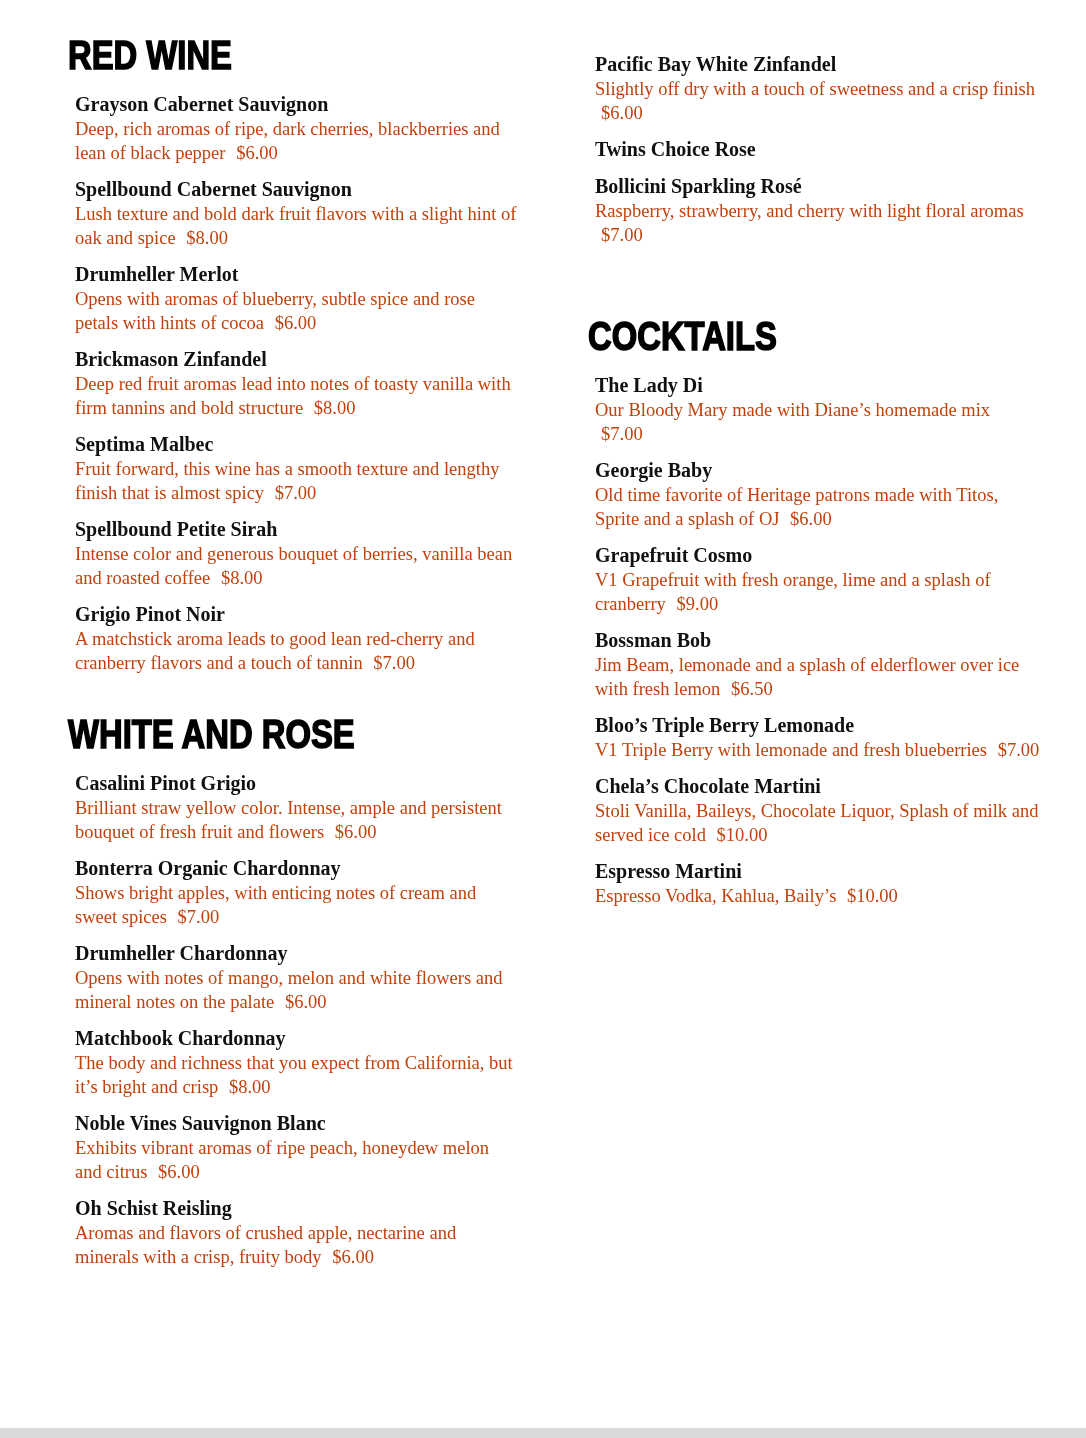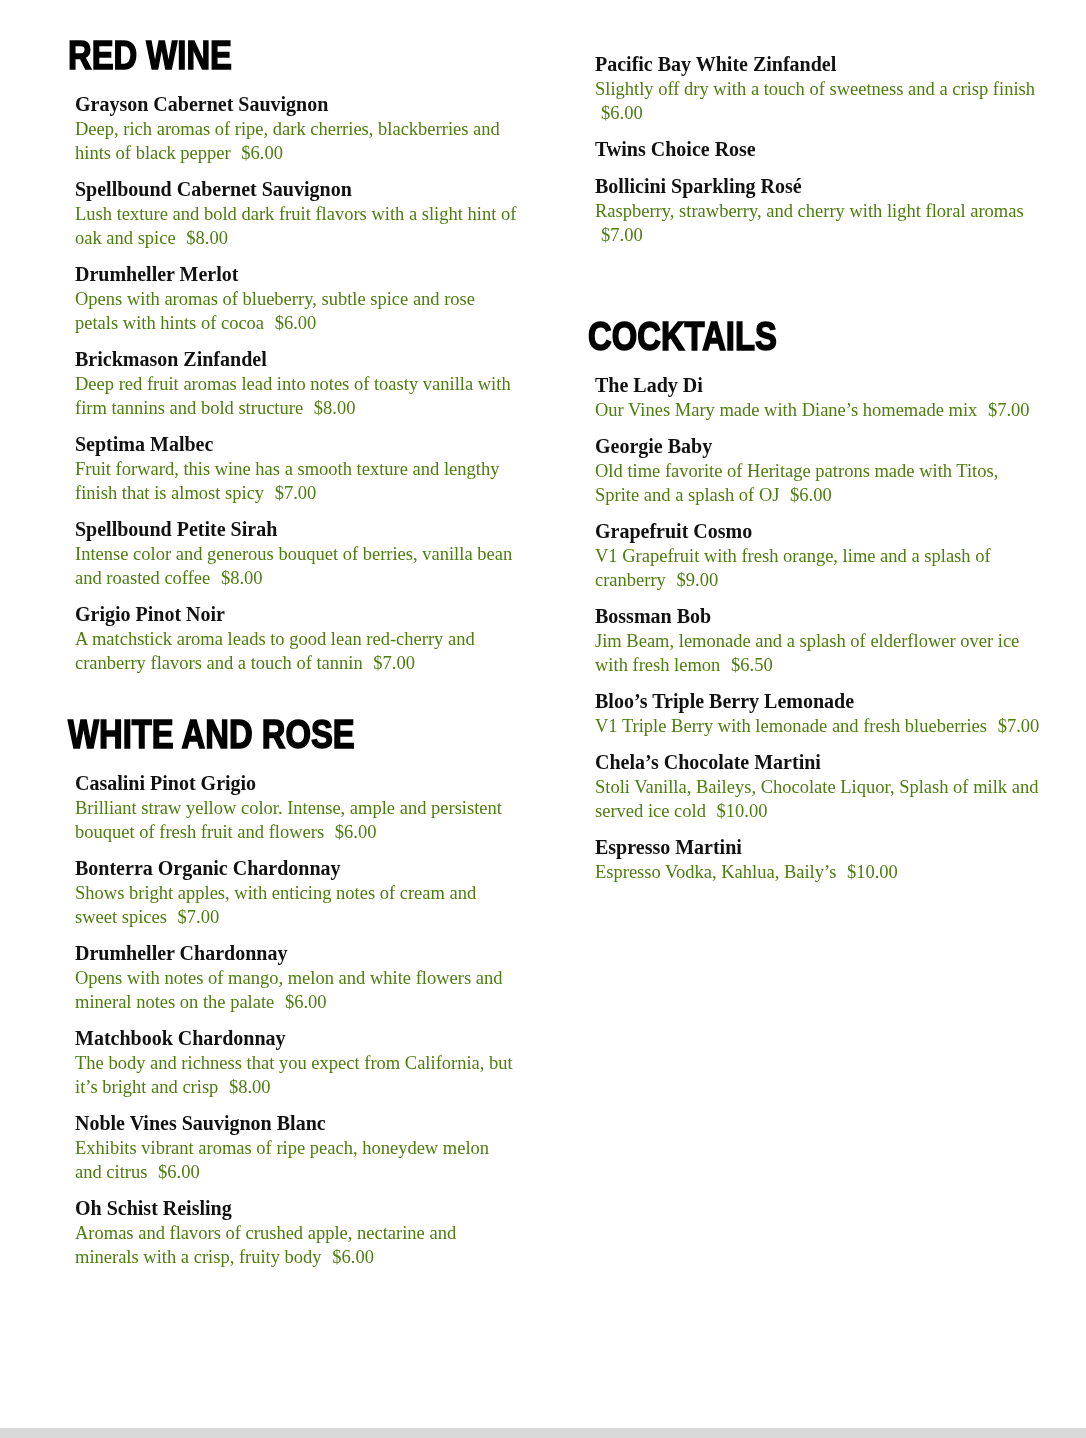--- a/index.html
+++ b/index.html
@@ -45,21 +45,21 @@
   .item-name {
     font-weight: bold;
     font-size: 20px;
     line-height: 25px;
     color: #111111;
   }
 
   .item-desc {
     font-size: 18.5px;
     line-height: 24px;
-    color: #4d7c0f;
+    color: #c2410c;
   }
 
   .price {
     margin-left: 6px;
     white-space: nowrap;
   }
 
   .section-gap    { margin-top: 36px; }
   .continuation   { margin-top: 20px; }
   .cocktails-gap  { margin-top: 66px; }
@@ -79,21 +79,21 @@
 <div class="page">
 
   <div class="col-left">
 
     <section class="menu-section">
       <h1 class="section-title">RED WINE</h1>
       <div class="items">
 
         <div class="menu-item">
           <div class="item-name">Grayson Cabernet Sauvignon</div>
-          <div class="item-desc"><span>Deep, rich aromas of ripe, dark cherries, blackberries and hints of black pepper</span>
+          <div class="item-desc"><span>Deep, rich aromas of ripe, dark cherries, blackberries and lean of black pepper</span>
             <span class="price">$6.00</span></div>
         </div>
 
         <div class="menu-item">
           <div class="item-name">Spellbound Cabernet Sauvignon</div>
           <div class="item-desc"><span>Lush texture and bold dark fruit flavors with a slight hint of oak and spice</span>
             <span class="price">$8.00</span></div>
         </div>
 
         <div class="menu-item">
@@ -198,21 +198,21 @@
 
       </div>
     </section>
 
     <section class="menu-section cocktails-gap">
       <h1 class="section-title">COCKTAILS</h1>
       <div class="items">
 
         <div class="menu-item">
           <div class="item-name">The Lady Di</div>
-          <div class="item-desc"><span>Our Vines Mary made with Diane’s homemade mix</span>
+          <div class="item-desc"><span>Our Bloody Mary made with Diane’s homemade mix</span>
             <span class="price">$7.00</span></div>
         </div>
 
         <div class="menu-item">
           <div class="item-name">Georgie Baby</div>
           <div class="item-desc"><span>Old time favorite of Heritage patrons made with Titos, Sprite and a splash of OJ</span>
             <span class="price">$6.00</span></div>
         </div>
 
         <div class="menu-item">

